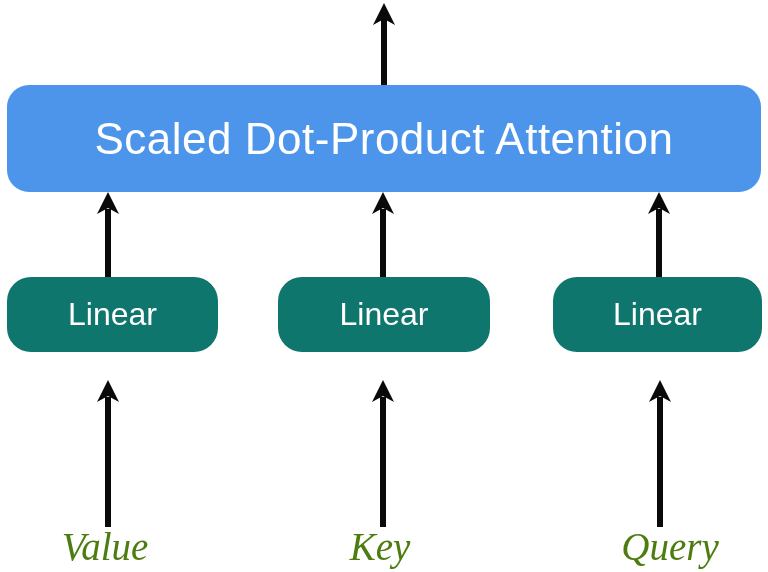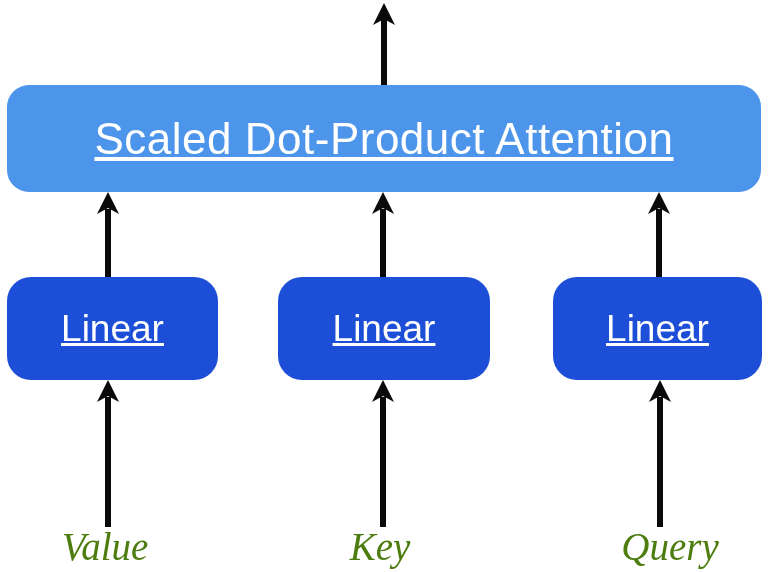--- a/index.html
+++ b/index.html
@@ -22,38 +22,37 @@
     width: 768px;
     height: 572px;
   }
   .block {
     position: absolute;
     display: flex;
     align-items: center;
     justify-content: center;
     color: #ffffff;
     text-align: center;
-    text-decoration: underline;
   }
   .attention-block {
     left: 7px;
     top: 85px;
     width: 754px;
     height: 107px;
     border-radius: 22px;
     background: #4C95EB;
     font-size: 44px;
     letter-spacing: 0.5px;
   }
   .linear-block {
     top: 277px;
-    height: 103px;
+    height: 75px;
     border-radius: 24px;
-    background: #1d4ed8;
-    font-size: 37px;
+    background: #0f766e;
+    font-size: 32px;
   }
   .linear-0 { left: 7px;   width: 211px; }
   .linear-1 { left: 278px; width: 212px; }
   .linear-2 { left: 553px; width: 209px; }
   .input-label {
     position: absolute;
     top: 524px;
     transform: translateX(-50%);
     font-family: "Liberation Serif", serif;
     font-style: italic;

